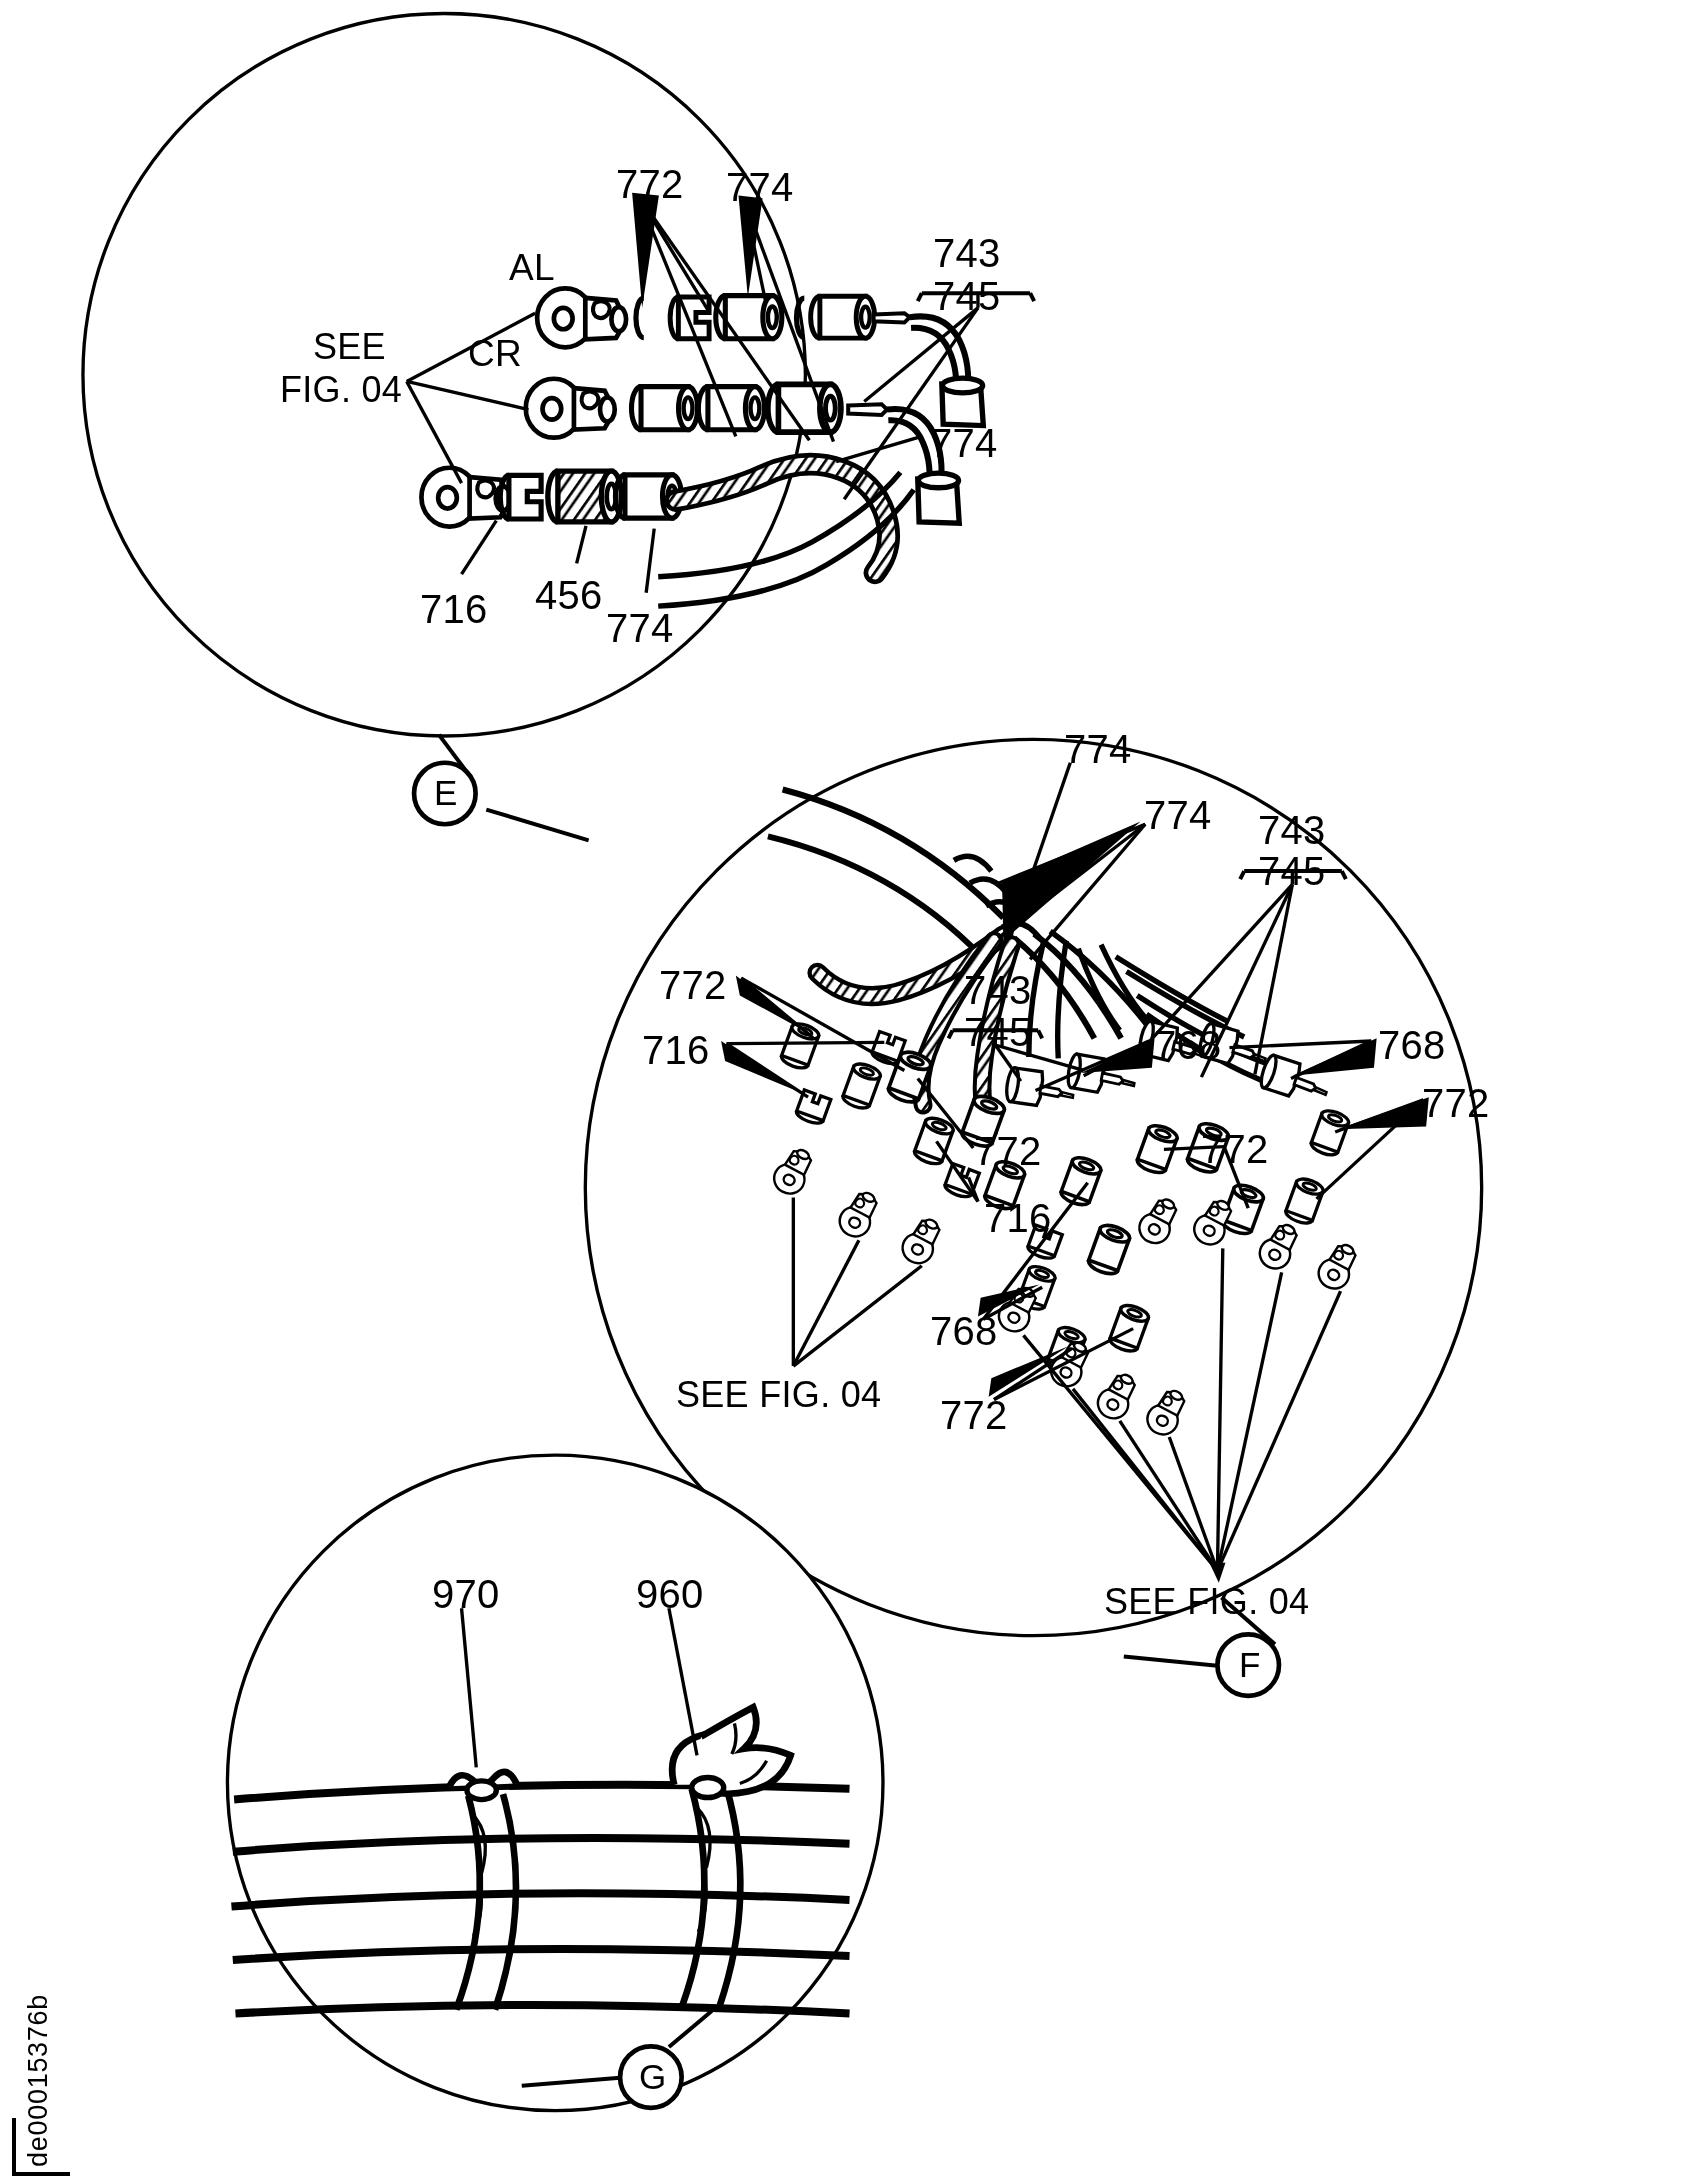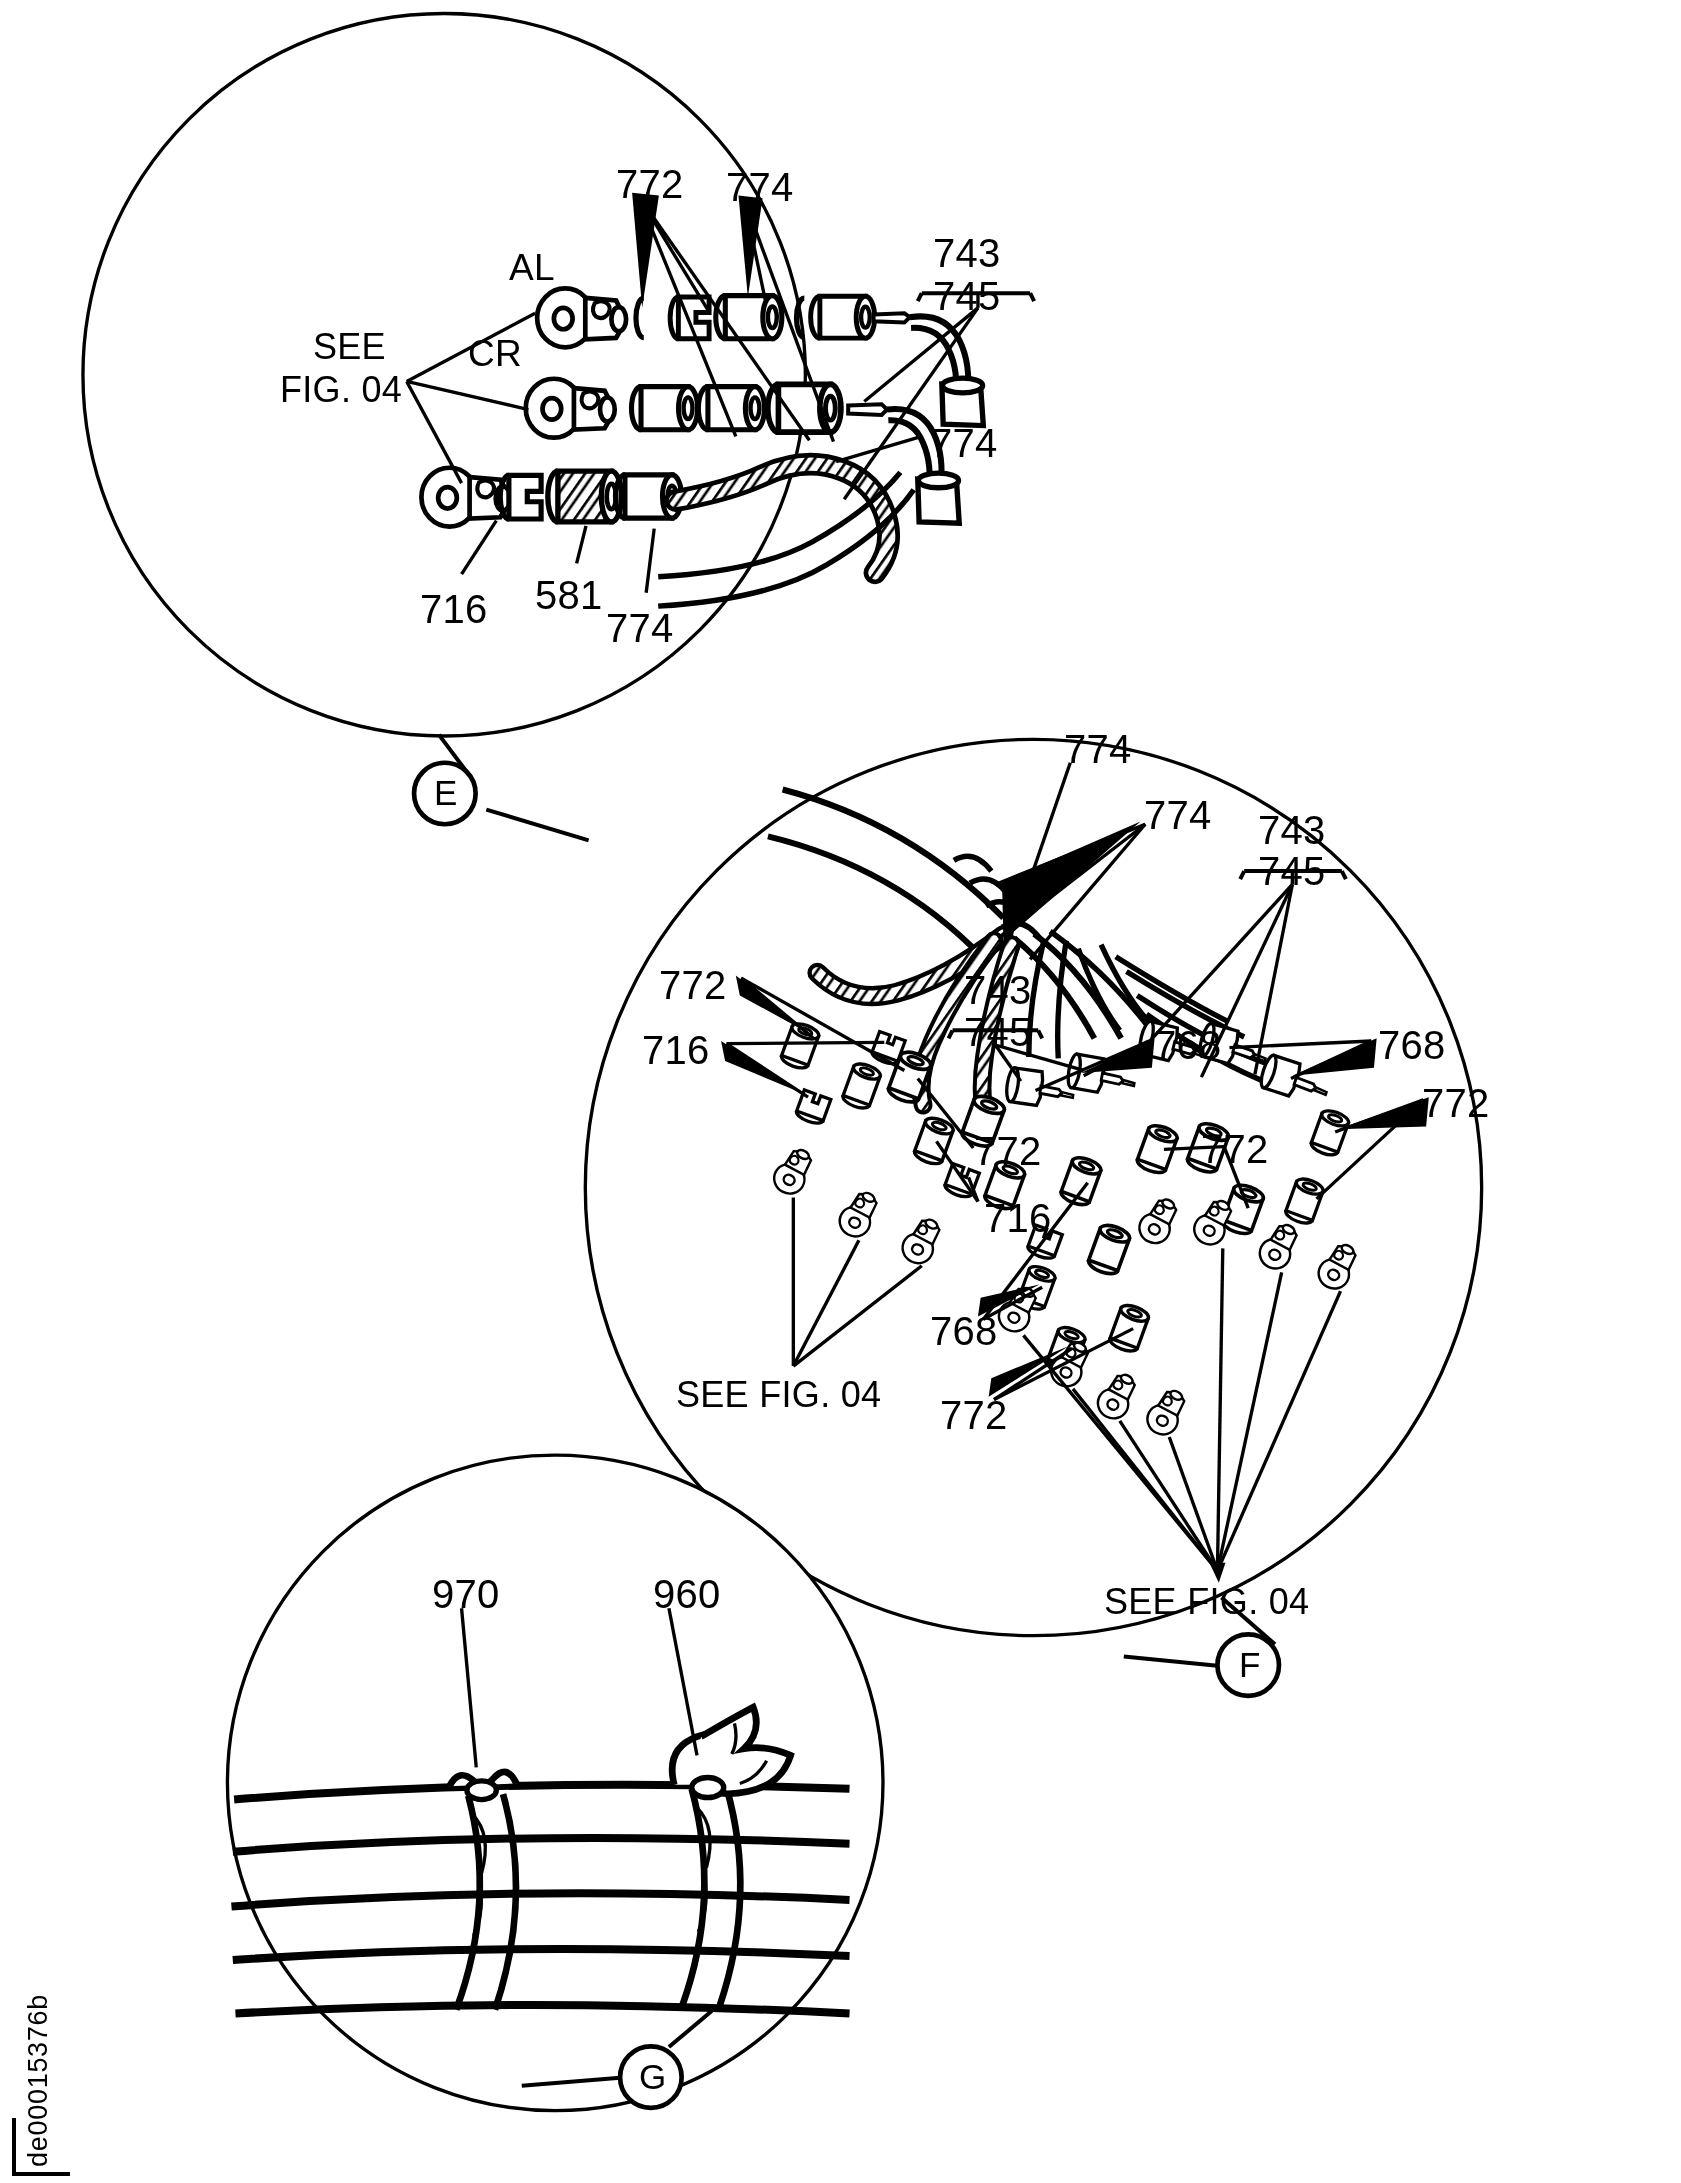--- a/index.html
+++ b/index.html
@@ -417,21 +417,21 @@
 <div class="lbl num" style="left:616px;top:164px;">772</div>
 <div class="lbl num" style="left:726px;top:167px;">774</div>
 <div class="lbl alcr" style="left:509px;top:249px;">AL</div>
 <div class="lbl num" style="left:933px;top:233px;">743</div>
 <div class="lbl num" style="left:933px;top:276px;">745</div>
 <div class="lbl alcr" style="left:468px;top:335px;text-align:right;">CR</div>
 <div class="lbl see" style="left:313px;top:329px;">SEE</div>
 <div class="lbl see" style="left:280px;top:372px;">FIG. 04</div>
 <div class="lbl num" style="left:930px;top:423px;">774</div>
 <div class="lbl num" style="left:420px;top:589px;">716</div>
-<div class="lbl num" style="left:535px;top:575px;">581</div>
+<div class="lbl num" style="left:535px;top:575px;">456</div>
 <div class="lbl num" style="left:606px;top:608px;">774</div>
 <div class="lbl marker" style="left:434px;top:775px;">E</div>
 
 <div class="lbl num" style="left:1064px;top:729px;">774</div>
 <div class="lbl num" style="left:1144px;top:795px;">774</div>
 <div class="lbl num" style="left:1258px;top:810px;">743</div>
 <div class="lbl num" style="left:1258px;top:851px;">745</div>
 <div class="lbl num" style="left:659px;top:965px;">772</div>
 <div class="lbl num" style="left:964px;top:970px;">743</div>
 <div class="lbl num" style="left:964px;top:1012px;">745</div>
@@ -442,20 +442,20 @@
 <div class="lbl num" style="left:974px;top:1131px;">772</div>
 <div class="lbl num" style="left:1201px;top:1129px;">772</div>
 <div class="lbl num" style="left:984px;top:1198px;">716</div>
 <div class="lbl num" style="left:930px;top:1311px;">768</div>
 <div class="lbl num" style="left:940px;top:1395px;">772</div>
 <div class="lbl seebig" style="left:676px;top:1377px;">SEE FIG. 04</div>
 <div class="lbl seebig" style="left:1104px;top:1584px;">SEE FIG. 04</div>
 <div class="lbl marker" style="left:1239px;top:1647px;">F</div>
 
 <div class="lbl num" style="left:432px;top:1574px;text-align:right;">970</div>
-<div class="lbl num" style="left:636px;top:1574px;margin-left:17px;">960</div>
+<div class="lbl num" style="left:636px;top:1574px;">960</div>
 <div class="lbl marker" style="left:639px;top:2059px;">G</div>
 
 <div class="corner-bracket"></div>
 <div class="corner-id">de00015376b</div>
 
 </div>
 
 
 </body></html>

